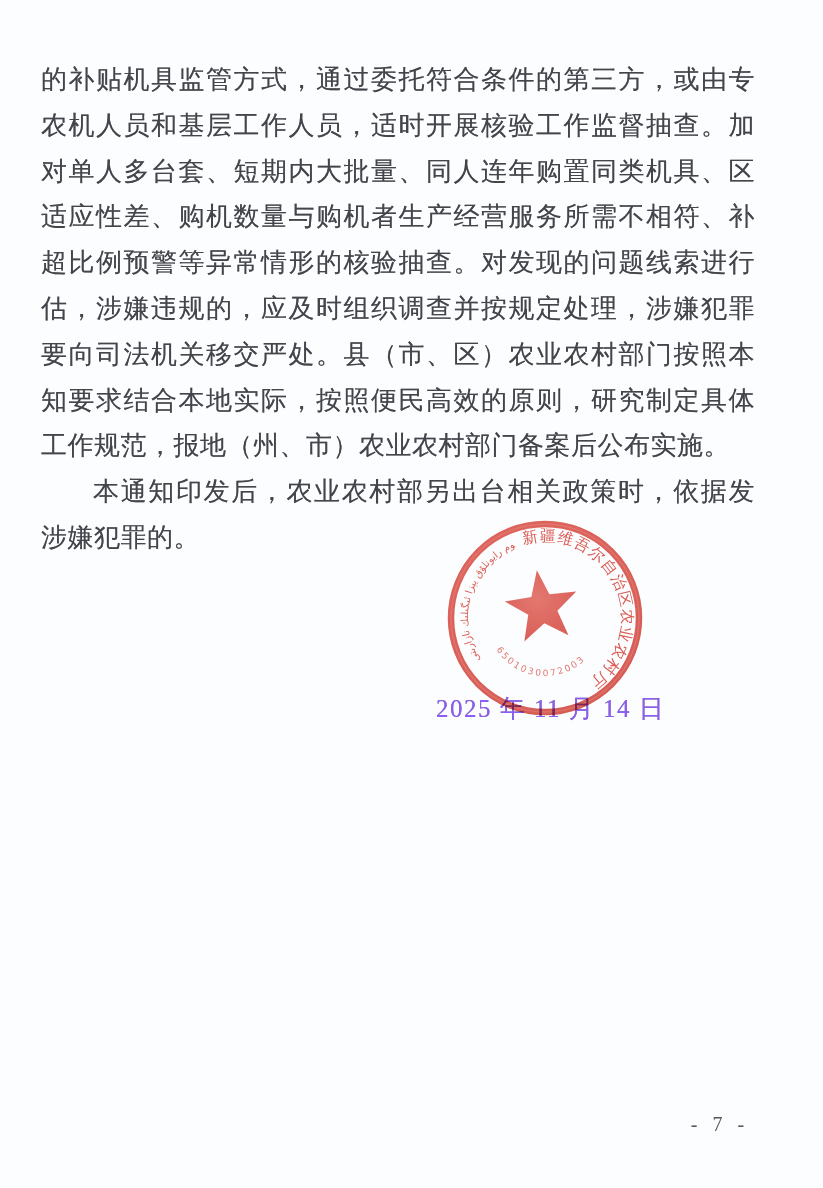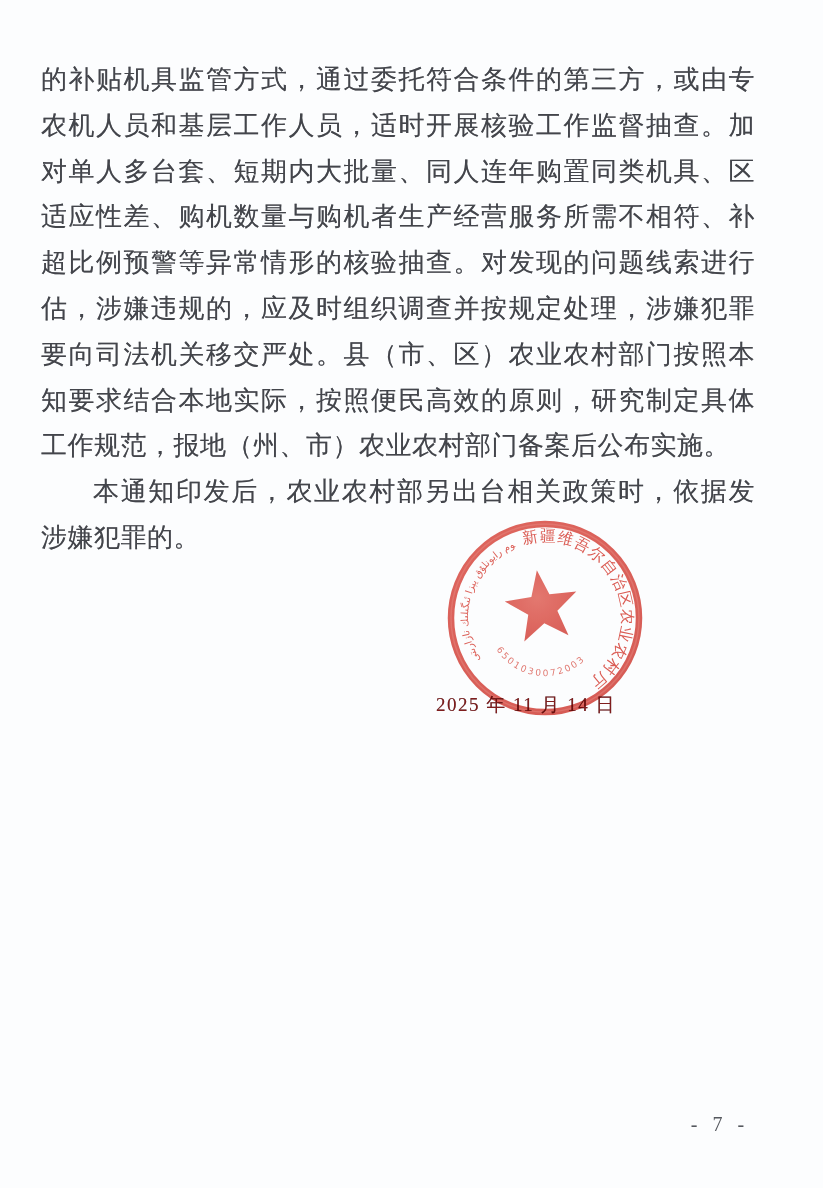--- a/index.html
+++ b/index.html
@@ -31,21 +31,21 @@
   .bline.ind{text-indent:52px;}
   
   .signature{
     position:absolute;left:442px;top:645px;
     font-size:26px;color:#313338;letter-spacing:1px;
     white-space:nowrap;
     text-shadow:0 0 0.6px rgba(49,51,56,.6);
   }
   .doc-date{
     position:absolute;left:436px;top:692px;
-    font-size:19px;color:#7f1d1d;letter-spacing:1.5px;
+    font-size:25px;color:#8b5cf6;letter-spacing:1.5px;
     white-space:nowrap;
     text-shadow:0 0 0.6px rgba(49,51,56,.6);
   }
   
   .page-number{
     position:absolute;left:660px;top:1113px;width:120px;
     text-align:center;
     font-size:20px;color:#55585e;letter-spacing:5px;
     white-space:nowrap;
   }

